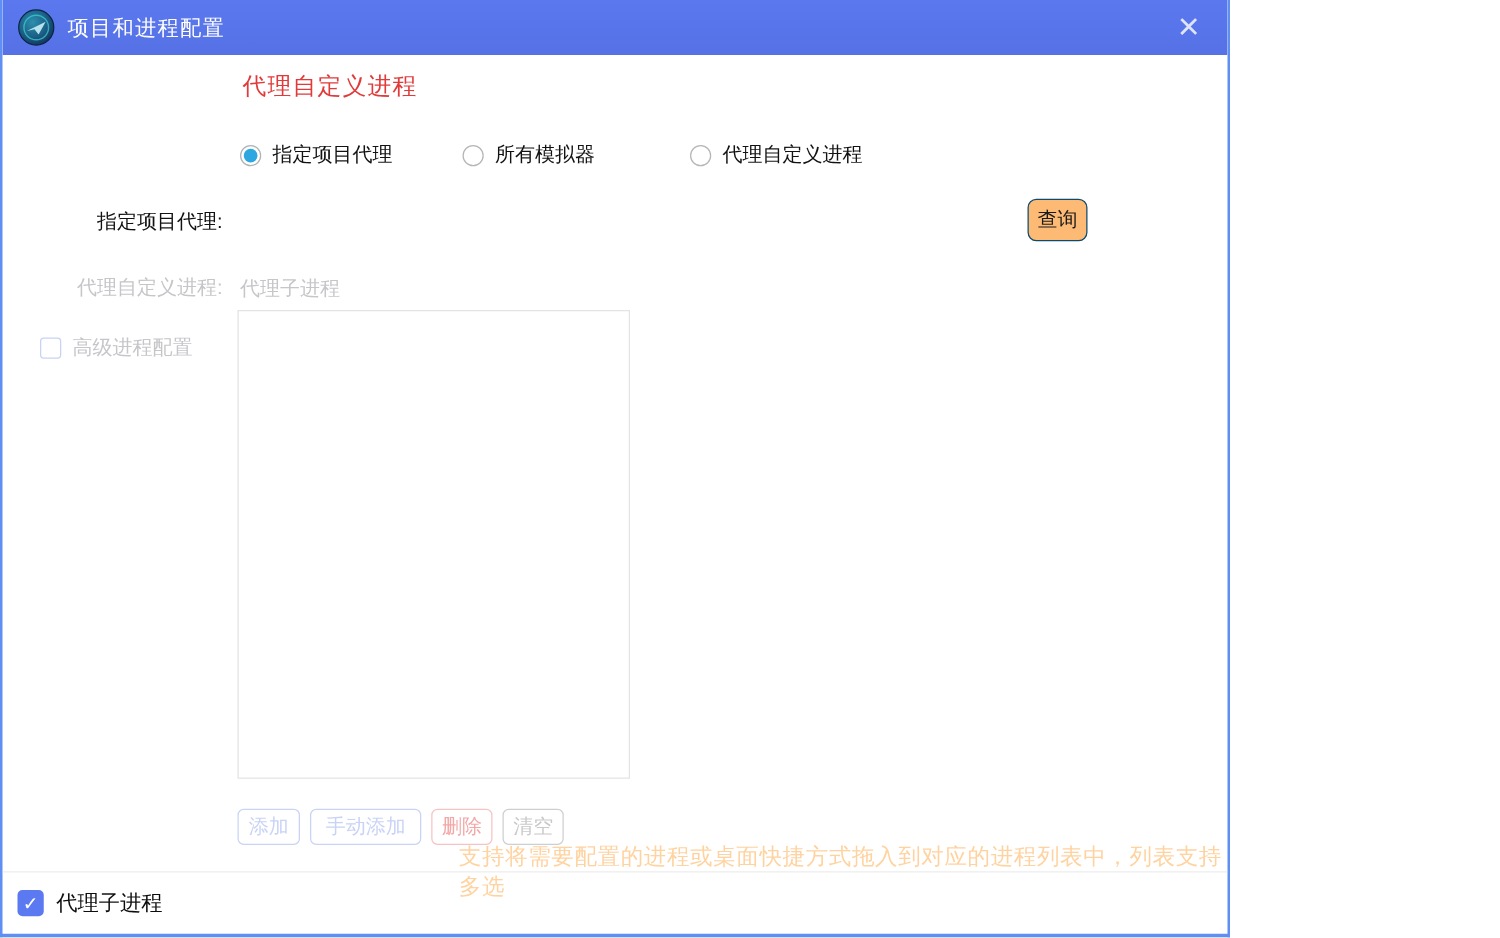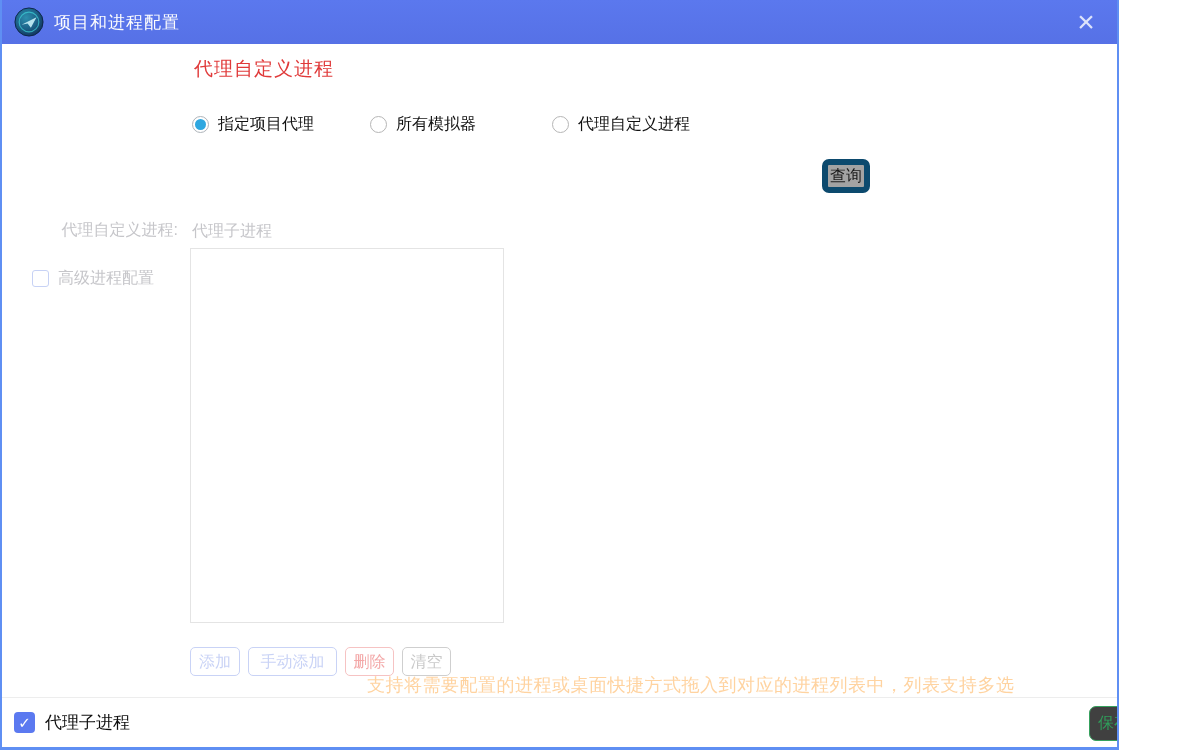--- a/index.html
+++ b/index.html
@@ -1,20 +1,20 @@
 <!DOCTYPE html>
 <html><head>
 <meta charset="utf-8">
 <style>
   * { margin:0; padding:0; box-sizing:border-box; }
   html,body { width:1200px; height:750px; }
   body { font-family:"Liberation Sans","DejaVu Sans",sans-serif; background:#fff; }
 
   .window {
-    position:relative; width:1119px; height:750px;
+    position:relative; width:984px; height:750px;
     border-left:2px solid #5f8ff3; border-right:2px solid #5f8ff3; border-bottom:3px solid #5f8ff3;
     background:#fff; overflow:hidden;
   }
 
   
   .titlebar {
     position:absolute; left:0; top:0; right:0; height:44px;
     background:linear-gradient(#5b78ee,#5671e6);
     display:flex; align-items:center; padding:0 10px; color:#fff;
   }
@@ -54,21 +54,21 @@
     position:absolute; inset:0; border:none; outline:none; background:transparent;
     padding:0 34px 0 12px; font-size:16px; color:#333; font-family:inherit;
   }
   .combo input::placeholder { color:#cbcbcf; }
   .combo-arrow {
     position:absolute; right:14px; top:14px; width:0; height:0; cursor:pointer;
     border-left:7px solid transparent; border-right:7px solid transparent; border-top:8px solid #9a9a9a;
   }
   .query-btn {
     position:absolute; left:820px; top:159px; width:48px; height:34px;
-    border:6px solid #0c4a6e; border-radius:7px; background:#a3a3a3;
+    border:1px solid #0c4a6e; border-radius:7px; background:#fdba74;
     font-size:16px; color:#1a1a1a; font-family:inherit; cursor:pointer;
   }
 
   .plain-value { position:absolute; left:190px; top:221px; font-size:16px; color:#c6c6ca; }
 
   
   .adv-check { position:absolute; left:30px; top:268px; display:flex; align-items:center; cursor:pointer; }
   .adv-box { width:17px; height:17px; border:1px solid #c7d2f5; border-radius:3px; background:#fff; flex:none; }
   .adv-label { margin-left:9px; font-size:16px; color:#c6c6ca; }
 
@@ -145,20 +145,21 @@
   </div>
   <div class="radio-item" style="left:368px;">
     <span class="radio-circle"></span>
     <span class="radio-label">所有模拟器</span>
   </div>
   <div class="radio-item" style="left:550px;">
     <span class="radio-circle"></span>
     <span class="radio-label">代理自定义进程</span>
   </div>
 
+  <div class="form-label" style="top:167px;">指定项目代理:</div>
   <button class="query-btn">查询</button>
 
   <div class="form-label disabled" style="top:220px;">代理自定义进程:</div>
   <div class="plain-value">代理子进程</div>
 
   <div class="adv-check">
     <span class="adv-box"></span>
     <span class="adv-label">高级进程配置</span>
   </div>
 

